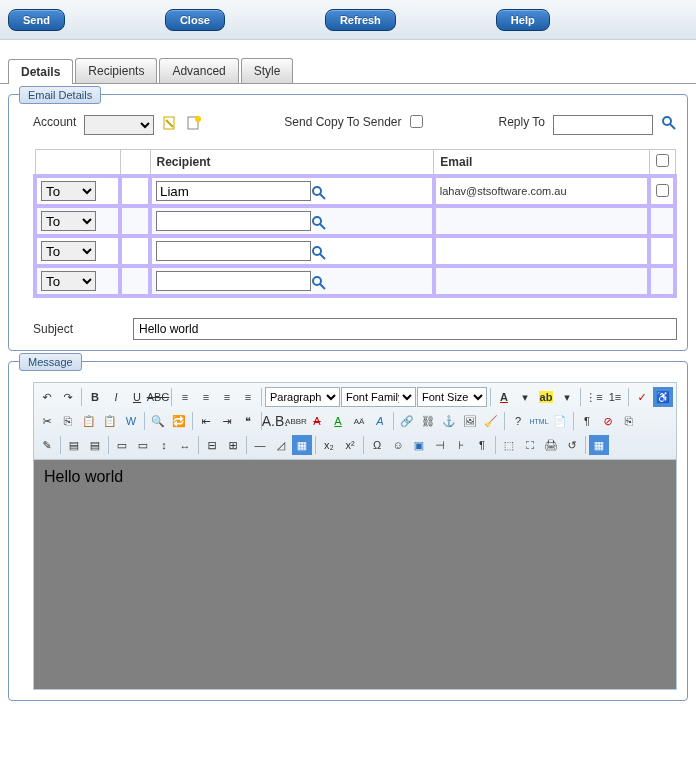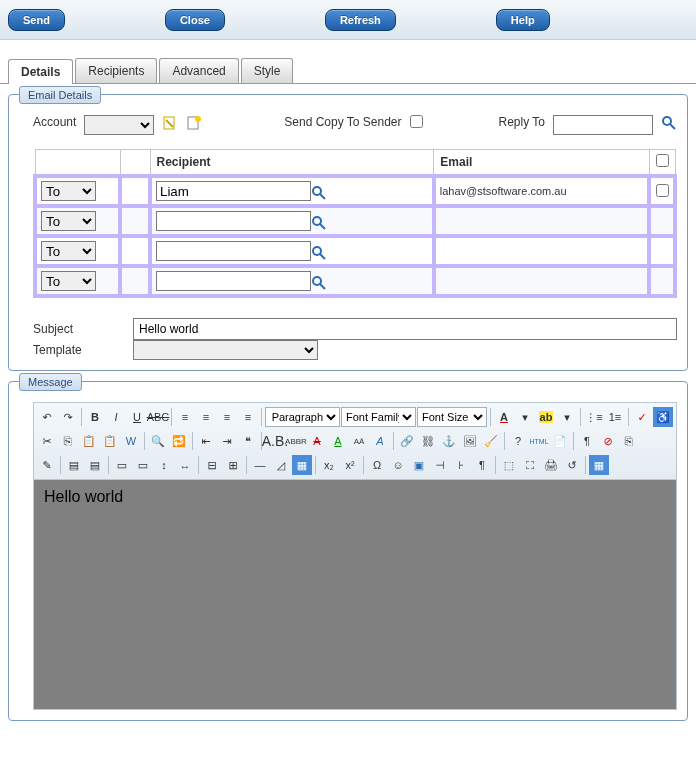--- a/index.html
+++ b/index.html
@@ -112,21 +112,21 @@
   width: 20px; height: 20px;
   border: 1px solid transparent;
   display: inline-flex; align-items: center; justify-content: center;
   cursor: pointer;
   font-size: 11px;
   color: #333;
   flex-shrink: 0;
 }
 .tb-sep { width: 1px; height: 18px; background: #b0c0cc; margin: 0 2px; flex-shrink: 0; }
 .tb-select { height: 20px; font-size: 11px; border: 1px solid #a0b0bd; background: #fff; flex-shrink: 0; }
-.tb-select.para { width: 75px; text-align: right; }
+.tb-select.para { width: 75px; }
 .tb-select.ff { width: 75px; }
 .tb-select.fs { width: 70px; }
 .color-a { font-weight: bold; text-decoration: underline; text-decoration-color: #c00; }
 .hilite-a { font-weight: bold; background: #ffeb3b; padding: 0 1px; }
 
 
 .editor-area {
   border: 1px solid #b9c8d5;
   border-top: none;
   background: #808080;
@@ -240,24 +240,20 @@
         <td></td>
         <td class="chk-col"></td>
       </tr>
     </tbody>
   </table>
 
   <div class="form-row">
     <label>Subject</label>
     <input class="subject-input" value="Hello world" style="">
   </div>
-  <div class="form-row">
-    <label>Template</label>
-    <select class="template-select"></select>
-  </div>
 </div>
 
 <div class="group">
   <div class="group-legend">Message</div>
 
   <div class="editor-toolbar">
 
     <div class="tb-row">
       <span class="tb-btn">↶</span>
       <span class="tb-btn">↷</span>

